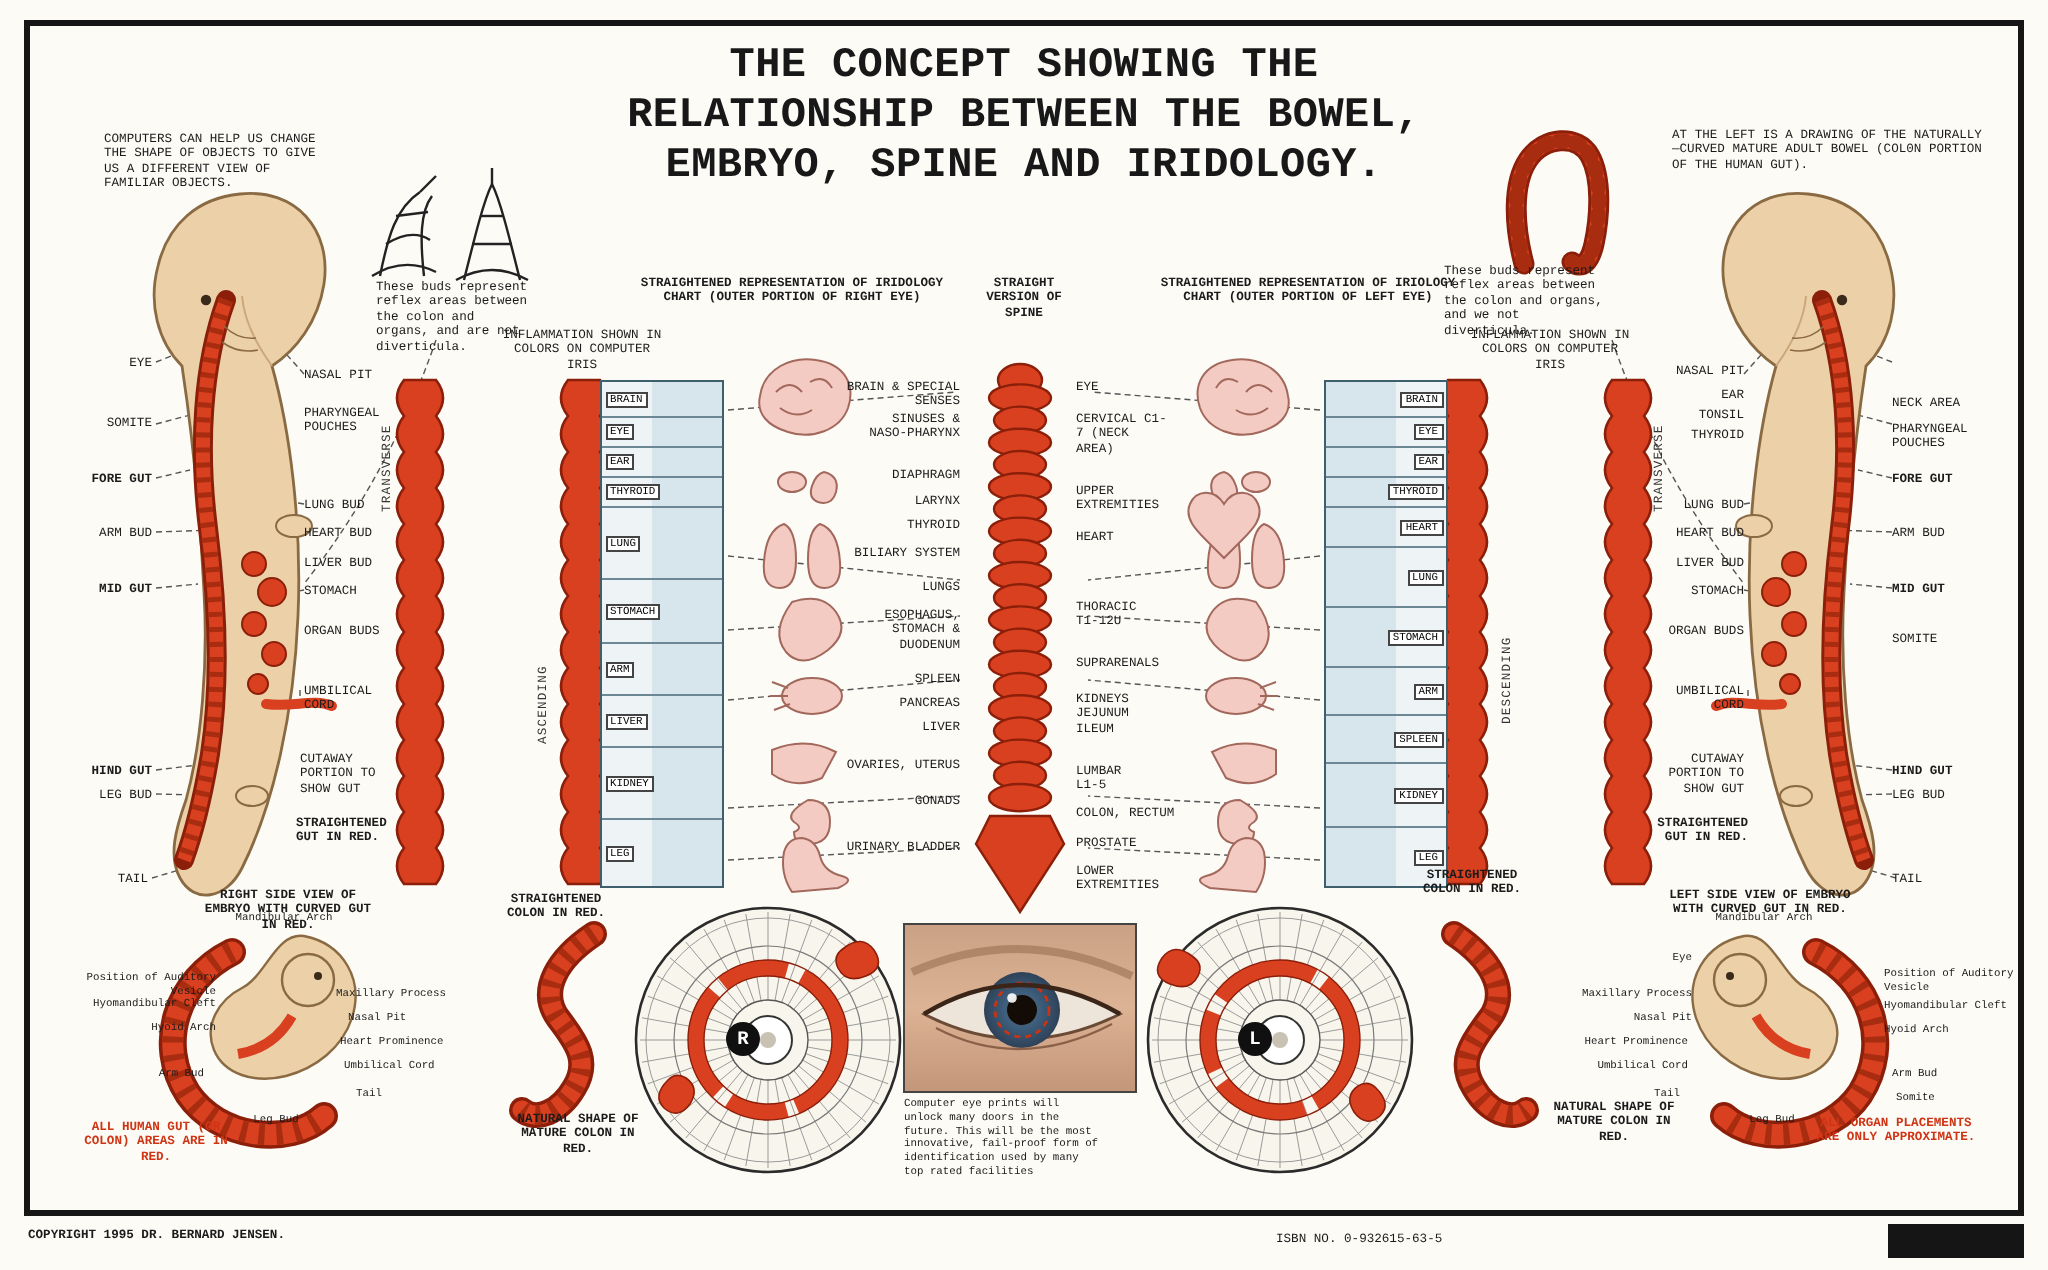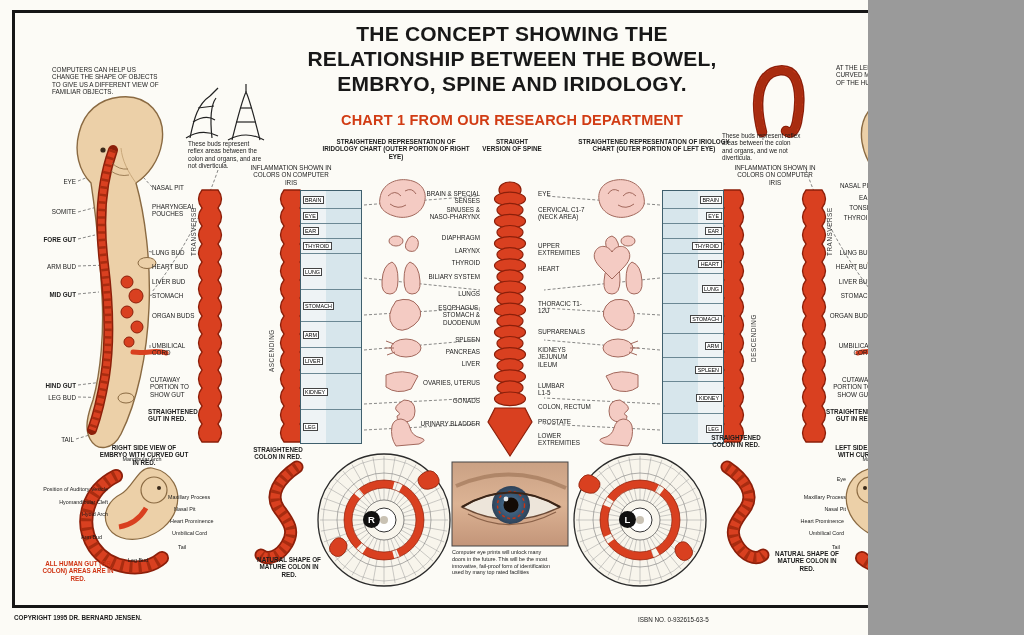--- a/index.html
+++ b/index.html
@@ -1,17 +1,17 @@
 <!DOCTYPE html>
 <html><head>
 <meta charset="utf-8">
 <style>
   *{margin:0;padding:0;box-sizing:border-box}
   html,body{background:#9a9a9a}
-  #page{position:relative;width:868px;height:635px;background:#fcfbf6;overflow:hidden;font-family:Liberation Sans, sans-serif}
+  #page{position:relative;width:1024px;height:635px;background:#fcfbf6;overflow:hidden;font-family:Liberation Mono, monospace}
   #frame{position:absolute;left:12px;top:10px;width:1000px;height:598px;border:3px solid #161616;z-index:1}
   #art{position:absolute;left:0;top:0;z-index:2}
   .t{position:absolute;color:#1b1b1b;line-height:1.18;z-index:3}
   .s5{font-size:5.4px;line-height:1.25}
   .s6{font-size:6.3px}
   .b{font-weight:700}
   .c{text-align:center}
   .r{text-align:right}
   .red{color:#cf3414}
   .v{writing-mode:vertical-rl;transform:rotate(180deg);font-size:6.3px;letter-spacing:.6px;color:#333}
@@ -372,21 +372,20 @@
         <span class="zlab">KIDNEY</span>
       </div>
     <div class="zrow" style="height:29px">
         <span class="zlab">LEG</span>
       </div>
   </div>
 
   <div class="t title" style="top:22px">THE CONCEPT SHOWING THE</div>
   <div class="t title" style="top:47px">RELATIONSHIP BETWEEN THE BOWEL,</div>
   <div class="t title" style="top:72px">EMBRYO, SPINE AND IRIDOLOGY.</div>
-  <div class="t subtitle" style="top:112px">CHART 1 FROM OUR RESEARCH DEPARTMENT</div>
 
   <div class="t s6" style="left:52px;top:66px;width:112px">COMPUTERS CAN HELP US CHANGE THE SHAPE OF OBJECTS TO GIVE US A DIFFERENT VIEW OF FAMILIAR OBJECTS.</div>
   <div class="t s6" style="left:836px;top:64px;width:156px">AT THE LEFT IS A DRAWING OF THE NATURALLY—CURVED MATURE ADULT BOWEL (COL0N PORTION OF THE HUMAN GUT).</div>
   <div class="t s6" style="left:188px;top:140px;width:76px">These buds represent reflex areas between the colon and organs, and are not diverticula.</div>
   <div class="t s6" style="left:722px;top:132px;width:80px">These buds represent reflex areas between the colon and organs, and we not diverticula.</div>
 
   <div class="t s6 b c" style="left:320px;top:138px;width:152px">STRAIGHTENED REPRESENTATION OF IRIDOLOGY CHART (OUTER PORTION OF RIGHT EYE)</div>
   <div class="t s6 c" style="left:250px;top:164px;width:82px">INFLAMMATION SHOWN IN COLORS ON COMPUTER IRIS</div>
   <div class="t s6 b c" style="left:482px;top:138px;width:60px">STRAIGHT VERSION OF SPINE</div>
   <div class="t s6 b c" style="left:578px;top:138px;width:152px">STRAIGHTENED REPRESENTATION OF IRIOLOGY CHART (OUTER PORTION OF LEFT EYE)</div>

